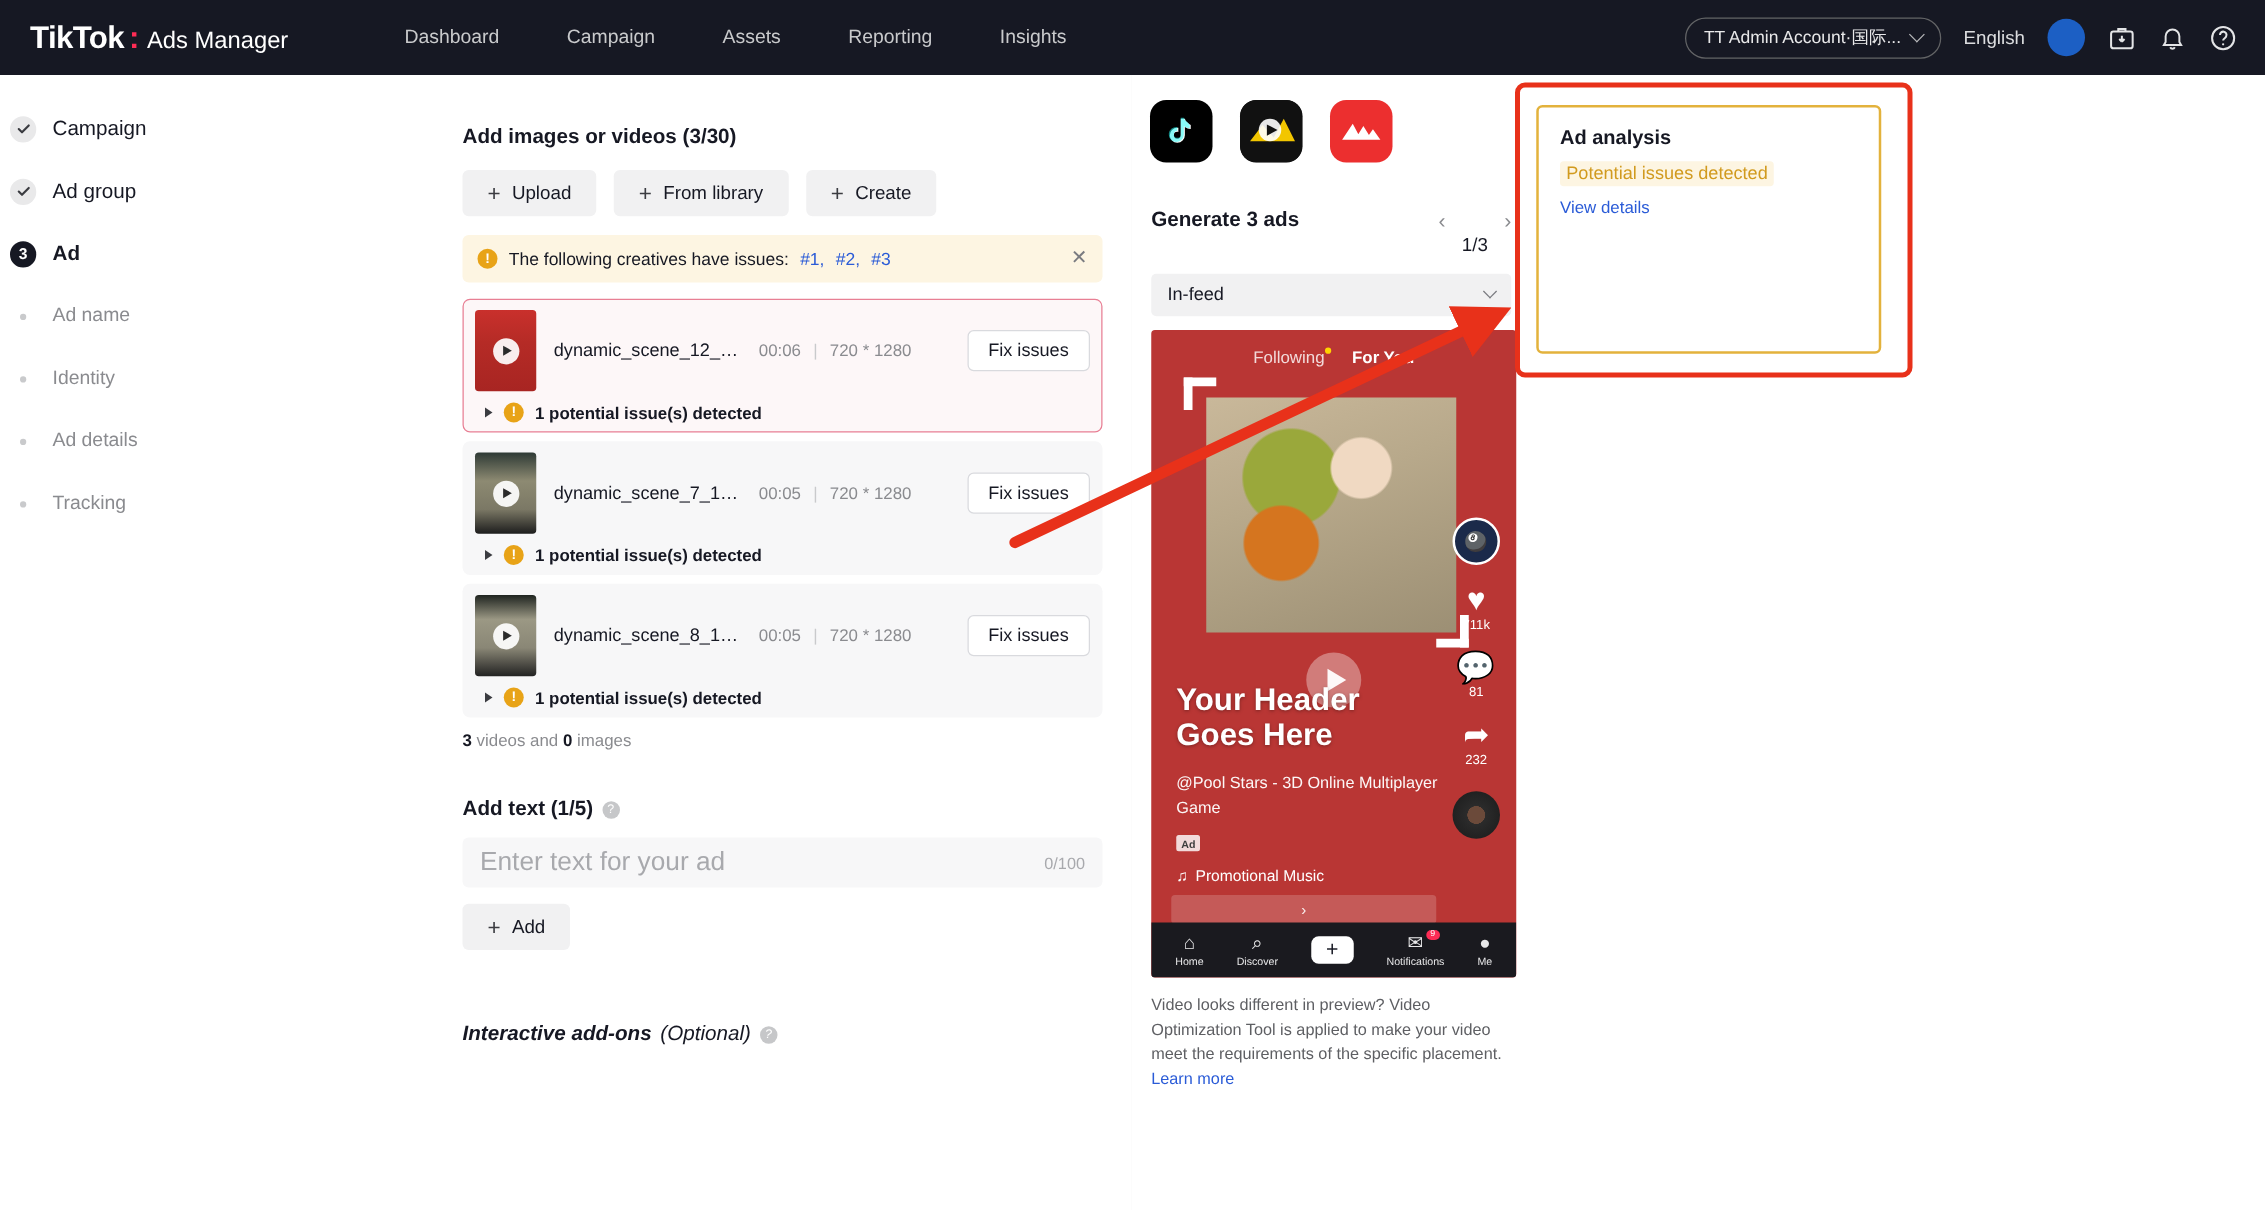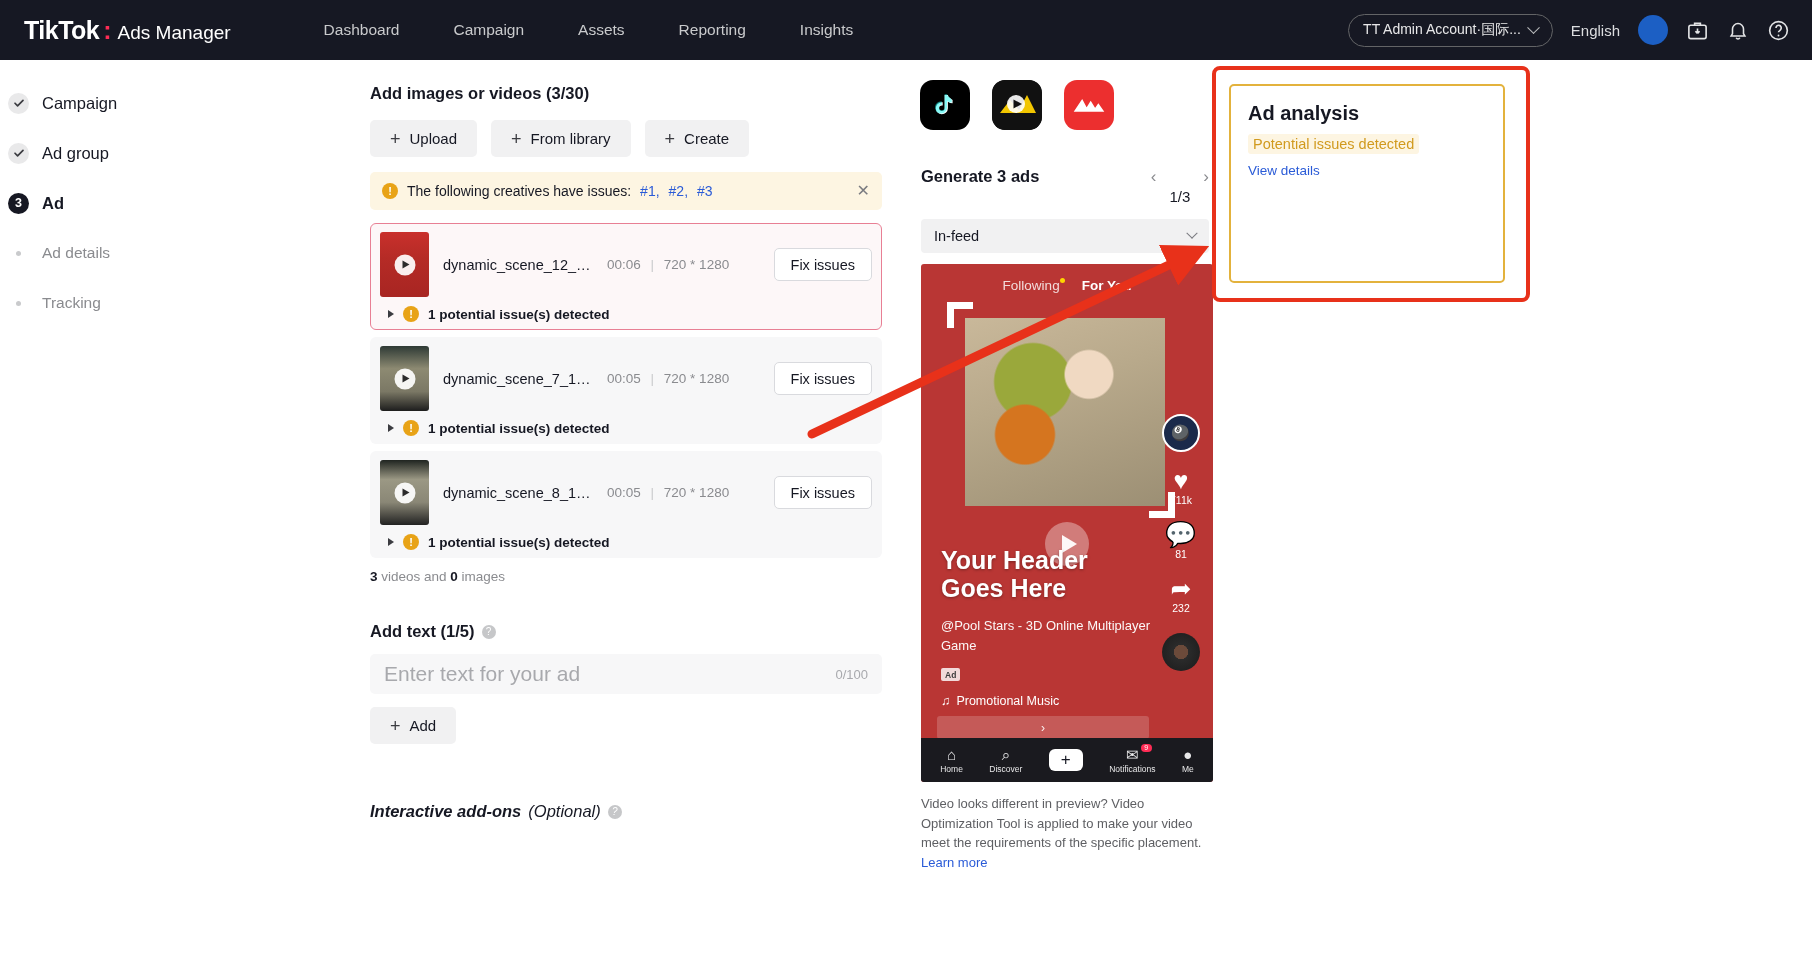--- a/index.html
+++ b/index.html
@@ -89,21 +89,21 @@
   .sub-dot i {
     width: 5px; height: 5px; border-radius: 50%; background: #c9cacc;
     display: block;
   }
   .sub-label { font-size: 15.5px; color: #8a8b8f; }
 
   
   .main {
     position: absolute; top: 60px; left: 225px;
     width: 680px; height: 908px;
-    background: #ffffff; padding: 24px 0 0 145px;
+    background: #ffffff; padding: 40px 0 0 145px;
   }
   .sec-title {
     font-size: 16.5px; font-weight: 700; color: #161823;
     display: flex; align-items: center; gap: 7px;
   }
   .btn-row { display: flex; gap: 14px; margin-top: 17px; }
   .gbtn {
     background: #f1f1f2; border: none; border-radius: 5px;
     height: 37px; padding: 0 20px; font-size: 15px; color: #161823;
     display: flex; align-items: center; gap: 9px; cursor: pointer;
@@ -361,21 +361,21 @@
     position: absolute; left: 1212px; top: 66px;
     width: 318px; height: 236px;
     border: 4px solid #e8311a; border-radius: 8px;
   }
   .analysis {
     position: absolute; left: 1229px; top: 84px;
     width: 276px; height: 199px;
     background: #fff; border: 2px solid #e3b23c; border-radius: 5px;
     padding: 16px 17px;
   }
-  .an-title { font-size: 20px; font-weight: 700; color: #161823; }
+  .an-title { font-size: 16px; font-weight: 700; color: #161823; }
   .an-chip {
     display: inline-block; margin-top: 9px;
     background: #fdf5e2; color: #d19a1e; font-size: 14.5px;
     padding: 2px 5px; border-radius: 3px;
   }
   .an-body {
     margin-top: 15px; font-size: 13.5px; line-height: 1.6; color: #3b3c41;
   }
   .an-body b { color: #161823; font-weight: 700; }
   .an-link {
@@ -453,20 +453,32 @@
           <path d="M4 12.5l5.2 5.2L20 6.8"></path>
         </svg>
     </span>
     <span class="step-label">Ad group</span>
   </div>
   <div class="side-step">
     <span class="step-num">3</span>
     <span class="step-label bold">Ad</span>
   </div>
 
+  <div class="side-sub">
+    <span class="sub-dot">
+        <i></i>
+      </span>
+    <span class="sub-label">Ad name</span>
+  </div>
+  <div class="side-sub">
+    <span class="sub-dot">
+        <i></i>
+      </span>
+    <span class="sub-label">Identity</span>
+  </div>
   <div class="side-sub">
     <span class="sub-dot">
         <i></i>
       </span>
     <span class="sub-label">Ad details</span>
   </div>
   <div class="side-sub">
     <span class="sub-dot">
         <i></i>
       </span>

